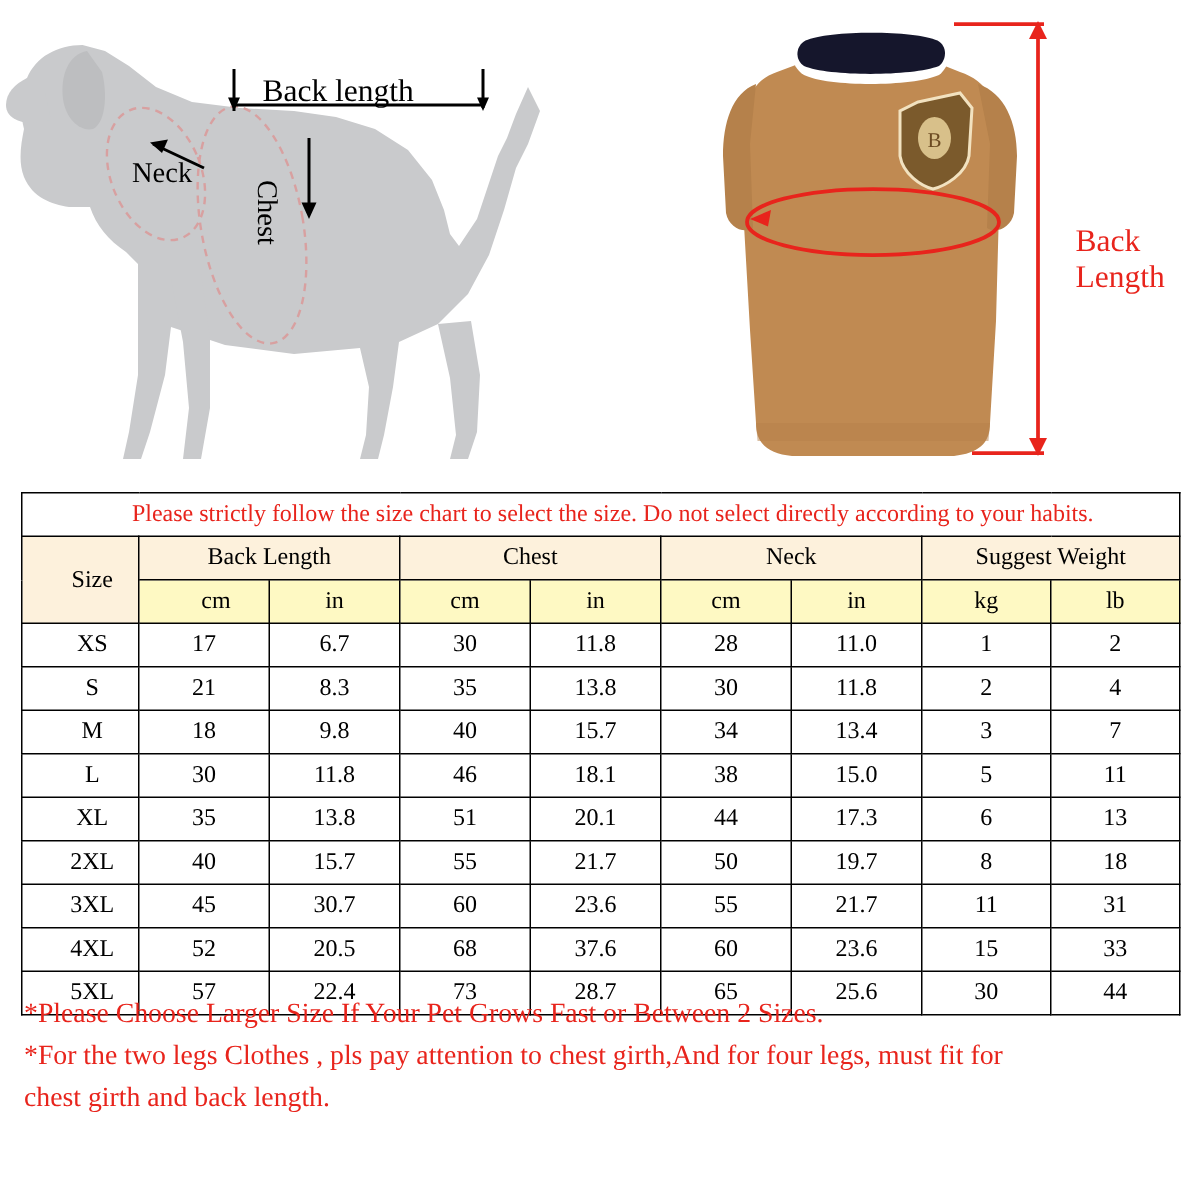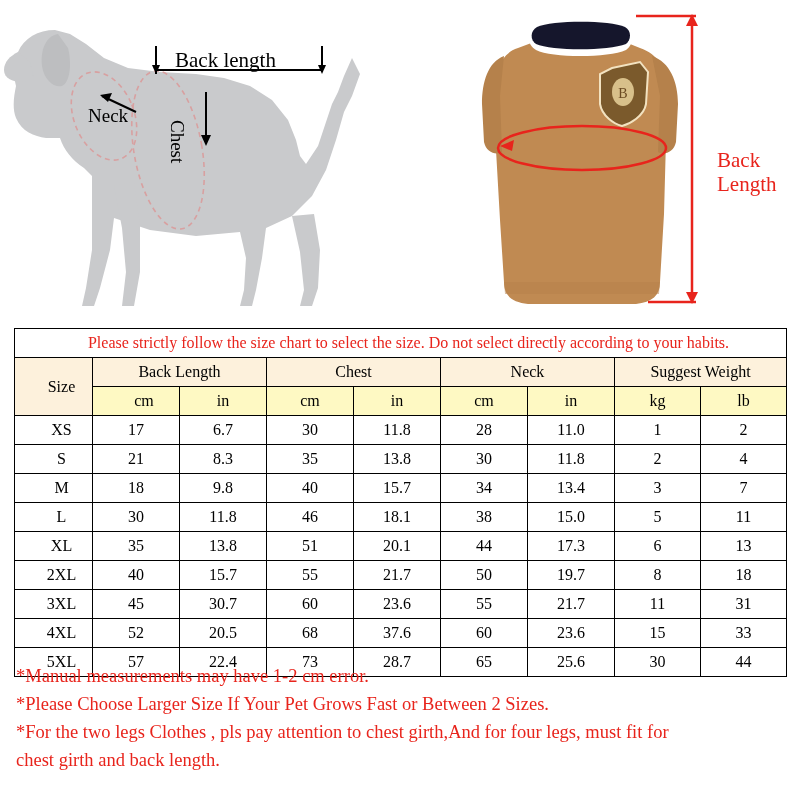--- a/index.html
+++ b/index.html
@@ -358,17 +358,16 @@
         <td>65</td>
         <td>25.6</td>
         <td>30</td>
         <td>44</td>
       </tr>
     </tbody>
   </table>
 </div>
 
 <div class="notes">
-  <div>*Manual measurements may have 1-2 cm error.</div>
   <div>*Please Choose Larger Size If Your Pet Grows Fast or Between 2 Sizes.</div>
   <div>*For the two legs Clothes , pls pay attention to chest girth,And for four legs, must fit for</div>
   <div>chest girth and back length.</div>
 </div>
 
 </body></html>

